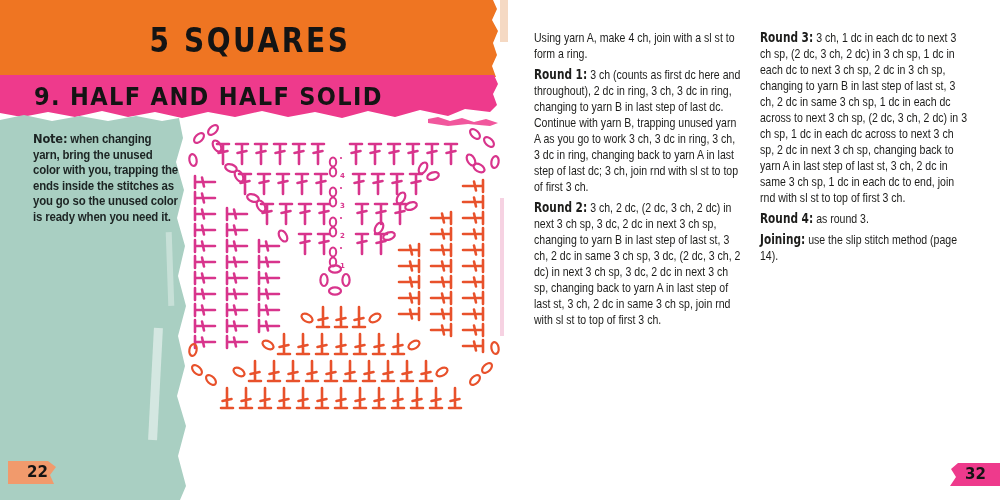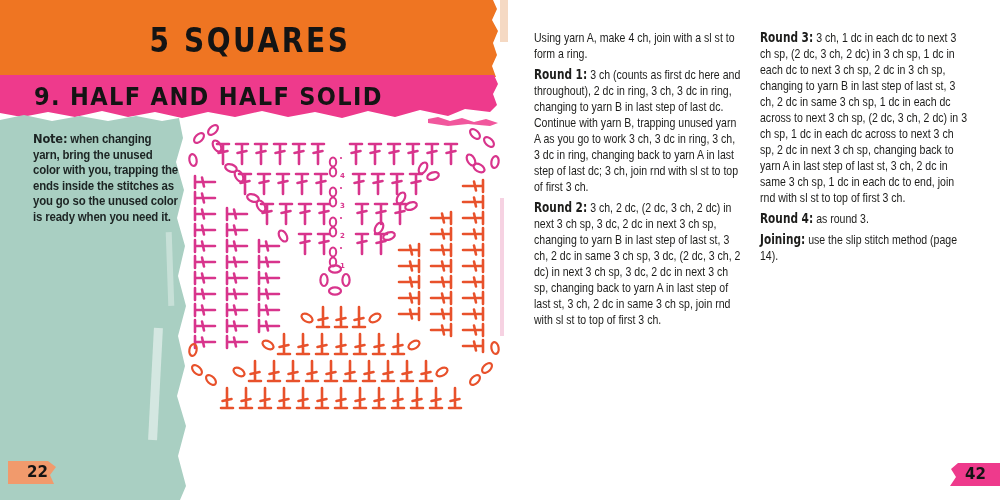--- a/index.html
+++ b/index.html
@@ -260,16 +260,16 @@
       <p><b>Round 2:</b> <span>3 ch, 2 dc, (2 dc, 3 ch, 2 dc) in next 3 ch sp, 3 dc, 2 dc in next 3 ch sp, changing to yarn B in last step of last st, 3 ch, 2 dc in same 3 ch sp, 3 dc, (2 dc, 3 ch, 2 dc) in next 3 ch sp, 3 dc, 2 dc in next 3 ch sp, changing back to yarn A in last step of last st, 3 ch, 2 dc in same 3 ch sp, join rnd with sl st to top of first 3 ch.</span></p>
     </div>
 
     <div class="instr col2">
       <p><b>Round 3:</b> <span>3 ch, 1 dc in each dc to next 3 ch sp, (2 dc, 3 ch, 2 dc) in 3 ch sp, 1 dc in each dc to next 3 ch sp, 2 dc in 3 ch sp, changing to yarn B in last step of last st, 3 ch, 2 dc in same 3 ch sp, 1 dc in each dc across to next 3 ch sp, (2 dc, 3 ch, 2 dc) in 3 ch sp, 1 dc in each dc across to next 3 ch sp, 2 dc in next 3 ch sp, changing back to yarn A in last step of last st, 3 ch, 2 dc in same 3 ch sp, 1 dc in each dc to end, join rnd with sl st to top of first 3 ch.</span></p>
       <p><b>Round 4:</b> <span>as round 3.</span></p>
       <p><b>Joining:</b> <span>use the slip stitch method (page 14).</span></p>
     </div>
 
     <div class="tab tab-right">
-      <span>42</span>
+      <span>32</span>
     </div>
   </div>
 </div>
 
 </body></html>

